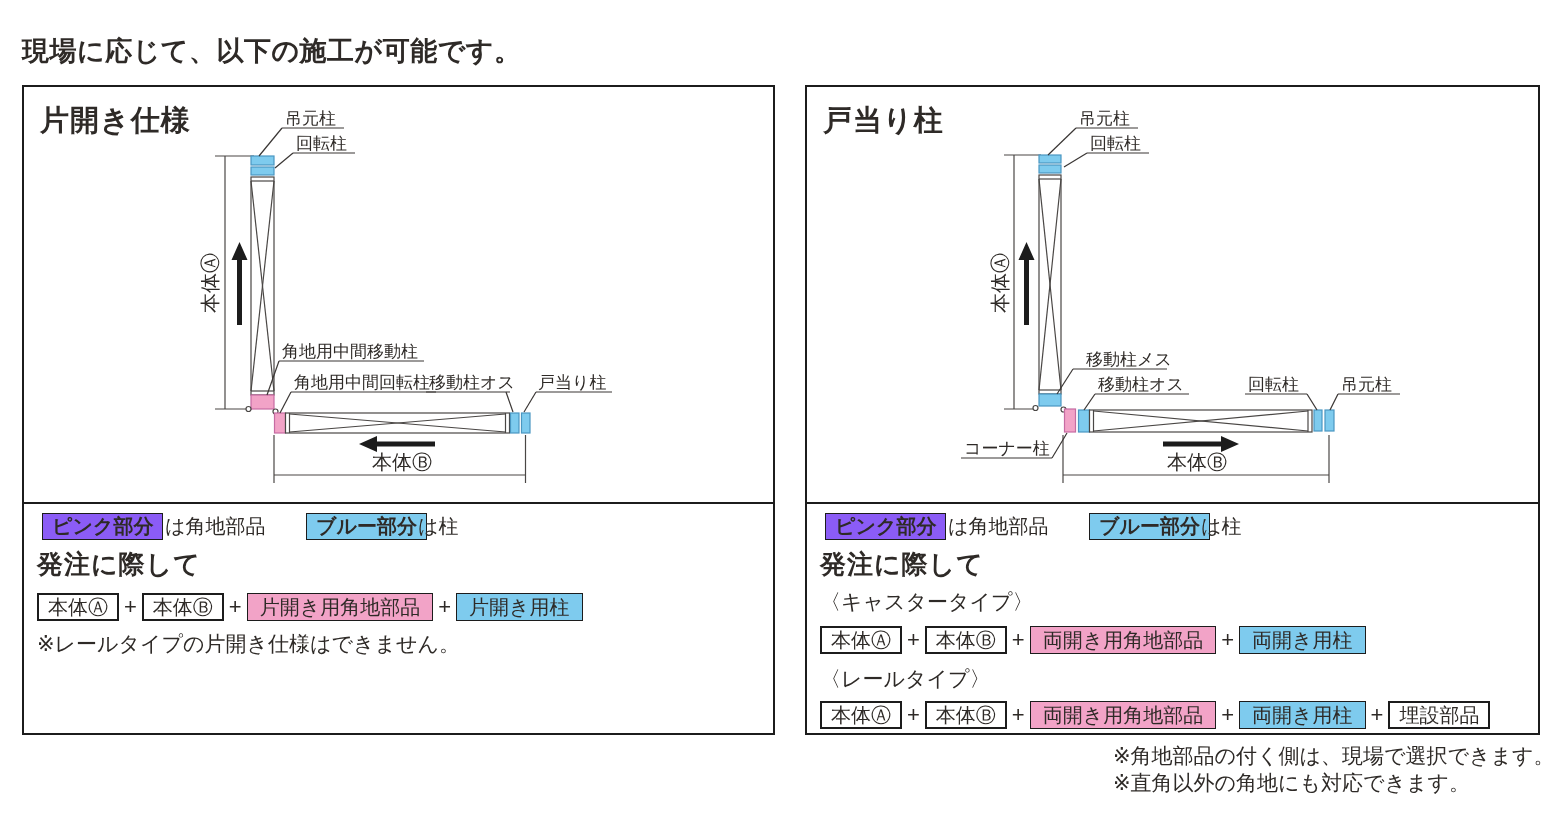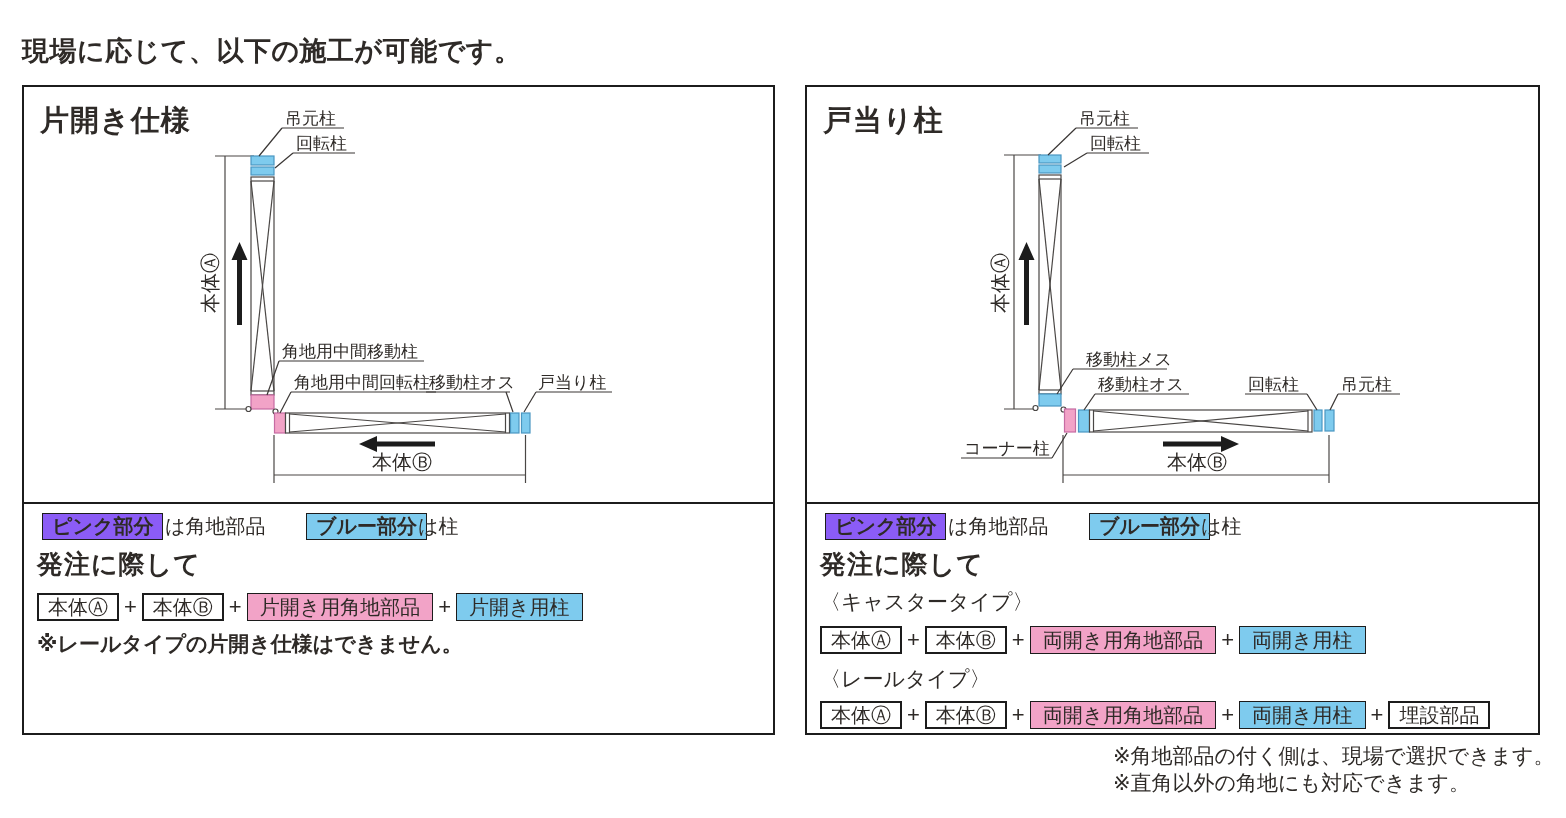--- a/index.html
+++ b/index.html
@@ -115,21 +115,21 @@
     <div class="parts-row" style="left:13px;top:506px;">
       <span class="pbox">本体Ⓐ</span>
       <span class="plus">+</span>
       <span class="pbox">本体Ⓑ</span>
       <span class="plus">+</span>
       <span class="pbox pink">片開き用角地部品</span>
       <span class="plus">+</span>
       <span class="pbox blue">片開き用柱</span>
     </div>
 
-    <div class="note" style="left:13px;top:543px;font-weight:bold;">※レールタイプの片開き仕様はできません。</div>
+    <div class="note" style="left:13px;top:543px;">※レールタイプの片開き仕様はできません。</div>
   </div>
 
   <div id="panel-right" class="panel">
     <div class="panel-title">戸当り柱</div>
 
     <svg class="dsvg" width="731" height="415" viewBox="0 0 731 415">
 
       <line x1="197" y1="68" x2="234" y2="68"></line>
       <line x1="197" y1="322" x2="230" y2="322"></line>
       <line x1="207" y1="68" x2="207" y2="322"></line>

